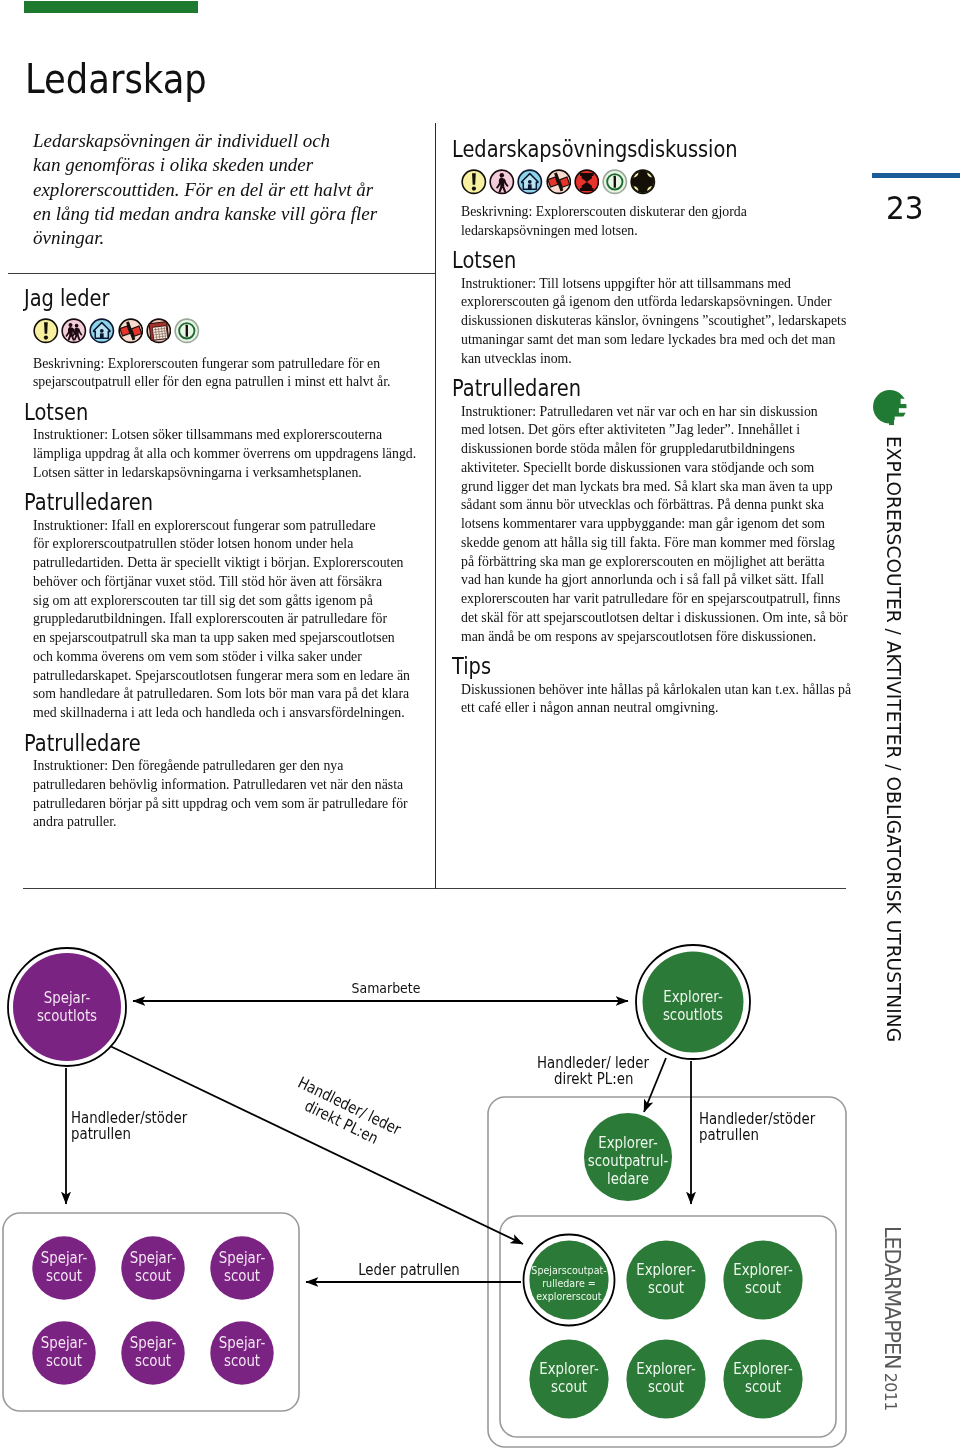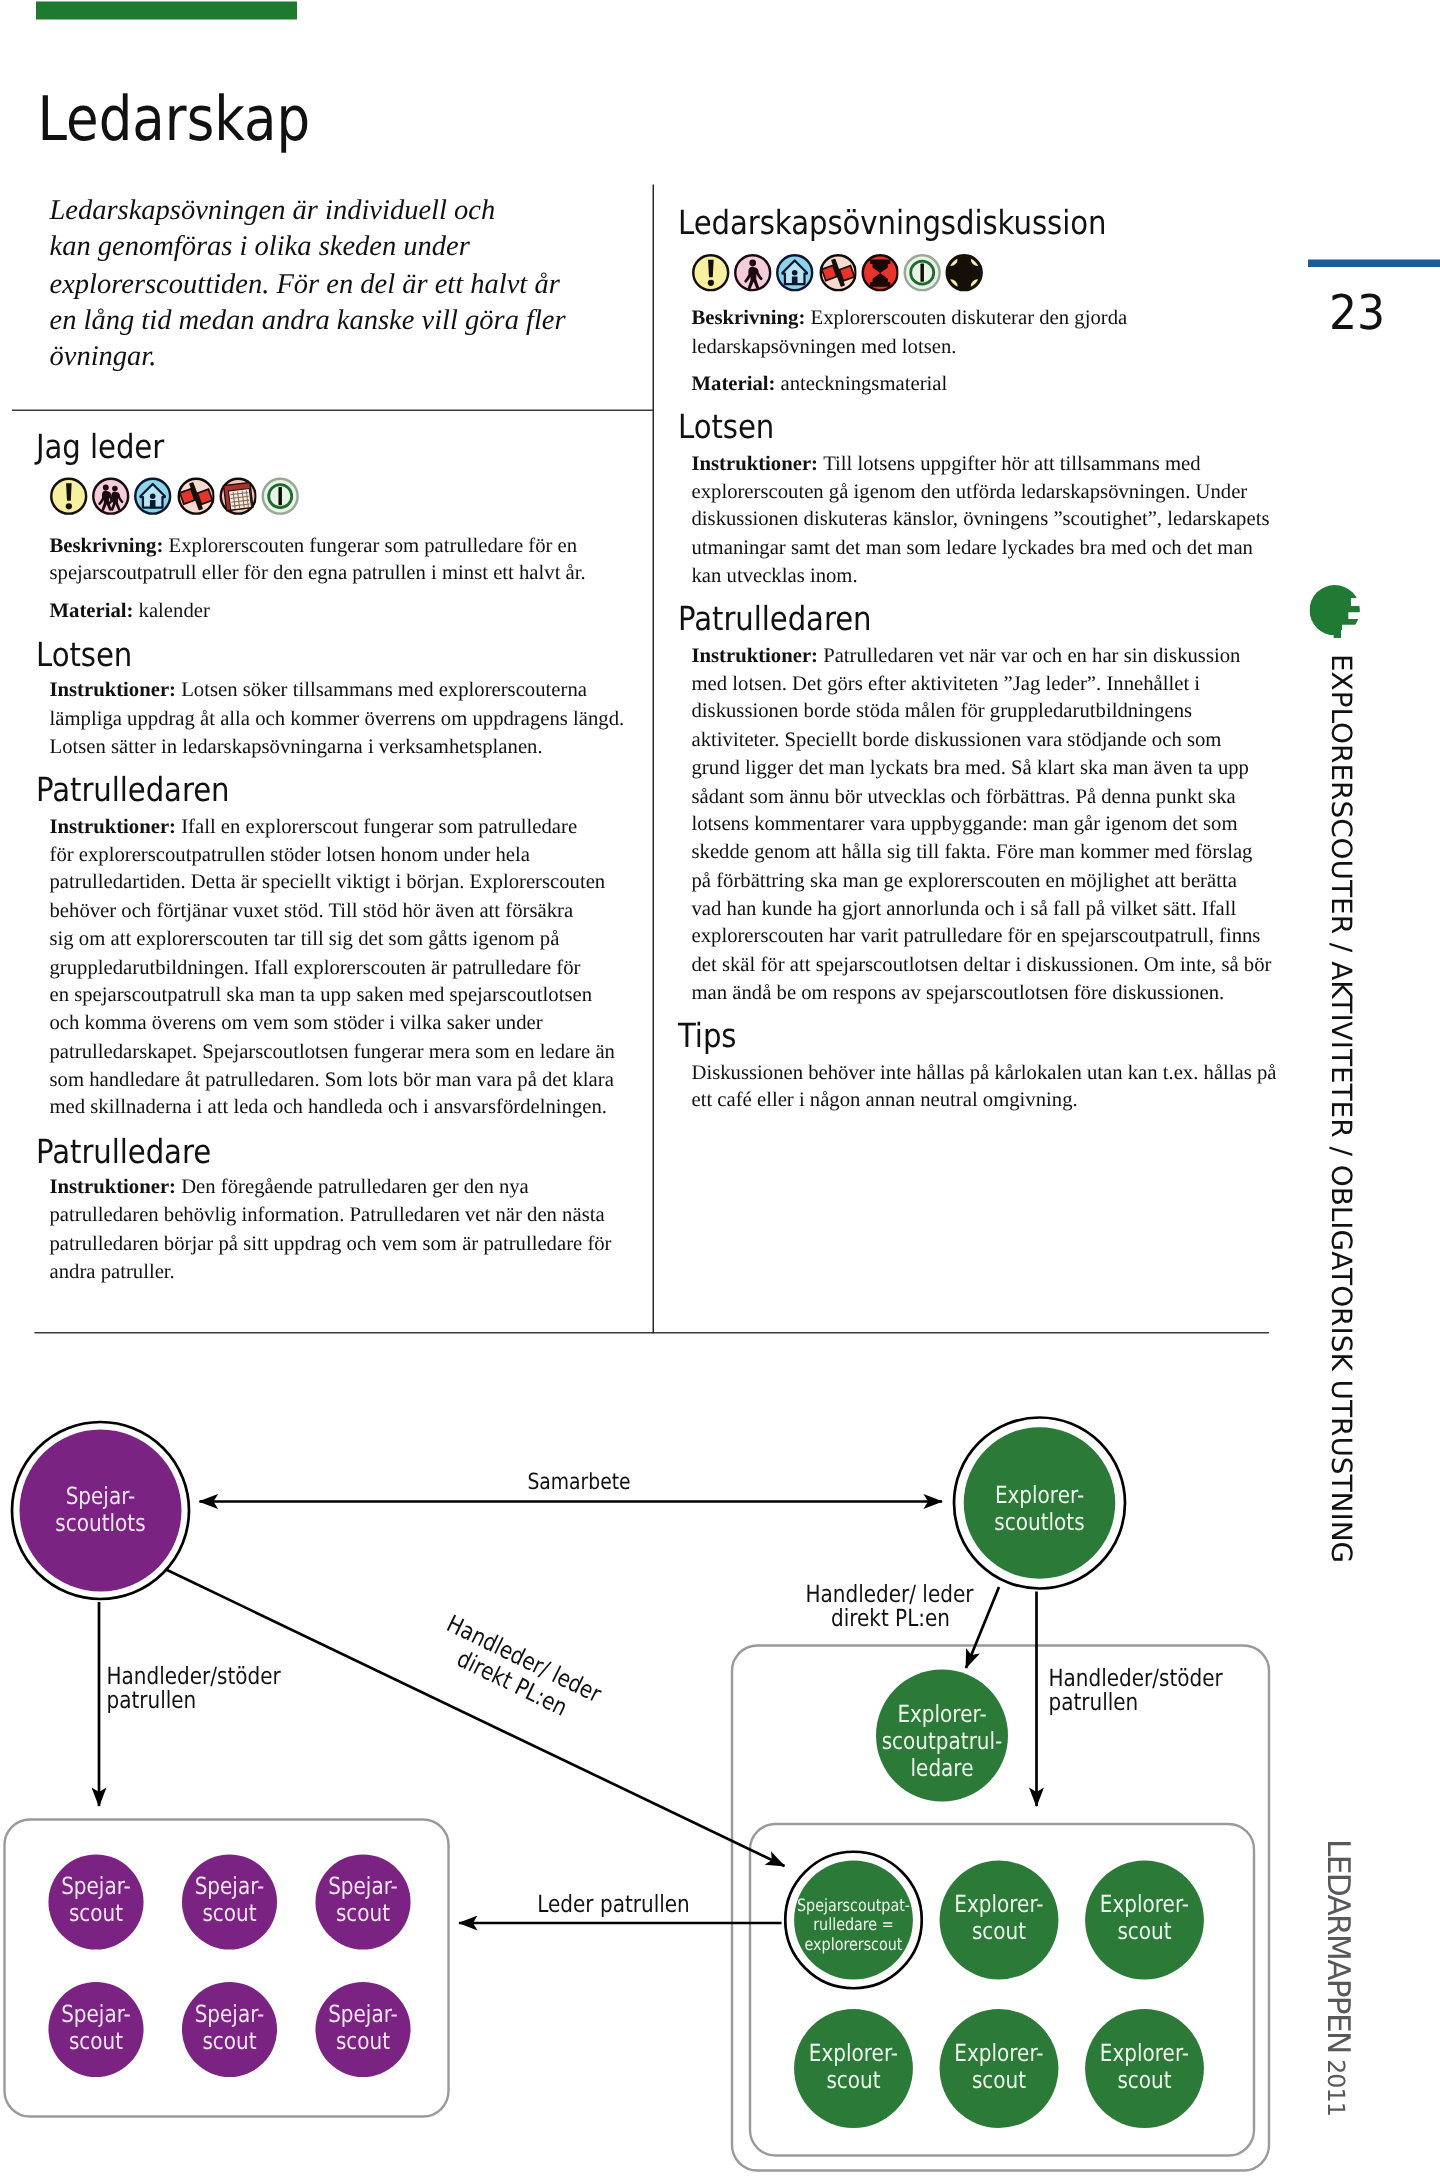--- a/index.html
+++ b/index.html
@@ -33,21 +33,21 @@
   .h2{font-family:"DejaVu Sans",sans-serif;font-size:22.1px;line-height:22px;
       font-weight:400;color:#111;white-space:nowrap;letter-spacing:-.05px;
       transform:scaleX(.88);transform-origin:left top;}
   .h2.sec{margin-top:8.7px;margin-bottom:3.5px;}
   .intro{font-family:"Liberation Serif",serif;font-size:19px;line-height:24.3px;color:#111;font-style:italic;}
   .body{font-family:"Liberation Serif",serif;font-size:13.8px;line-height:18.75px;color:#111;
         text-align:left;margin-top:1.5px;}
   .body+.body{margin-top:6.4px;}
   .indent{margin-left:9px;width:400px;white-space:nowrap;}
   #colR .indent{width:400px;}
-  .lbl{font-weight:700;}
+  .lbl{font-weight:400;}
 
   
   .iconrow{display:flex;gap:2.6px;margin-top:9px;margin-left:9px;margin-bottom:11px;}
   .iconrow svg{display:block;}
 
   
   #pnum-line{position:absolute;left:872px;top:173px;width:88px;height:5.4px;background:#1a5d99;}
   #pnum{position:absolute;left:886px;top:192px;font-size:32px;line-height:32px;color:#111;
         transform:scaleX(.92);transform-origin:left top;}
 
@@ -129,21 +129,20 @@
           </g>
         </svg>
         <svg width="25.6" height="25.6" viewBox="0 0 110 110">
           <circle cx="55" cy="55" r="50" fill="#e8f4e6" stroke="#9aa89a" stroke-width="7"></circle>
           <circle cx="55" cy="55" r="33" fill="none" stroke="#1e6b30" stroke-width="8"></circle>
           <rect x="50" y="29" width="10" height="52" rx="2" fill="#100c06"></rect>
         </svg>
       </div>
     <div class="txtwrap">
       <div class="body indent"><span class="lbl">Beskrivning: </span>Explorerscouten fungerar som patrulledare för en<br>spejarscoutpatrull eller för den egna patrullen i minst ett halvt år.</div>
-      <div class="body indent"><span class="lbl">Material: </span>kalender</div>
       <div class="h2 sec">Lotsen</div>
       <div class="body indent"><span class="lbl">Instruktioner: </span>Lotsen söker tillsammans med explorerscouterna<br>lämpliga uppdrag åt alla och kommer överrens om uppdragens längd.<br>Lotsen sätter in ledarskapsövningarna i verksamhetsplanen.</div>
       <div class="h2 sec">Patrulledaren</div>
       <div class="body indent"><span class="lbl">Instruktioner: </span>Ifall en explorerscout fungerar som patrulledare<br>för explorerscoutpatrullen stöder lotsen honom under hela<br>patrulledartiden. Detta är speciellt viktigt i början. Explorerscouten<br>behöver och förtjänar vuxet stöd. Till stöd hör även att försäkra<br>sig om att explorerscouten tar till sig det som gåtts igenom på<br>gruppledarutbildningen. Ifall explorerscouten är patrulledare för<br>en spejarscoutpatrull ska man ta upp saken med spejarscoutlotsen<br>och komma överens om vem som stöder i vilka saker under<br>patrulledarskapet. Spejarscoutlotsen fungerar mera som en ledare än<br>som handledare åt patrulledaren. Som lots bör man vara på det klara<br>med skillnaderna i att leda och handleda och i ansvarsfördelningen.</div>
       <div class="h2 sec">Patrulledare</div>
       <div class="body indent"><span class="lbl">Instruktioner: </span>Den föregående patrulledaren ger den nya<br>patrulledaren behövlig information. Patrulledaren vet när den nästa<br>patrulledaren börjar på sitt uppdrag och vem som är patrulledare för<br>andra patruller.</div>
     </div>
   </div>
 
   <div class="col" id="colR">
@@ -185,21 +184,20 @@
           <rect x="50" y="29" width="10" height="52" rx="2" fill="#100c06"></rect>
         </svg>
         <svg width="25.6" height="25.6" viewBox="0 0 110 110">
           <circle cx="55" cy="55" r="50" fill="#f5f0a8" stroke="#141008" stroke-width="7"></circle>
           <path d="M55 7 a48 48 0 0 0 -48 48 a48 48 0 0 0 48 48 a48 48 0 0 0 48-48 a48 48 0 0 0-48-48 z M36 15 a20 20 0 0 1-21 21 a42 42 0 0 1 21-21 z M74 15 a42 42 0 0 1 21 21 a20 20 0 0 1-21-21 z M15 74 a20 20 0 0 1 21 21 a42 42 0 0 1-21-21 z M95 74 a42 42 0 0 1-21 21 a20 20 0 0 1 21-21 z" fill="#141008"></path>
           <text x="55" y="72" font-family="'DejaVu Sans',sans-serif" font-size="46" font-weight="700" text-anchor="middle" fill="#141008">90</text>
         </svg>
       </div>
     <div class="txtwrap">
       <div class="body indent"><span class="lbl">Beskrivning: </span>Explorerscouten diskuterar den gjorda<br>ledarskapsövningen med lotsen.</div>
-      <div class="body indent"><span class="lbl">Material: </span>anteckningsmaterial</div>
       <div class="h2 sec">Lotsen</div>
       <div class="body indent"><span class="lbl">Instruktioner: </span>Till lotsens uppgifter hör att tillsammans med<br>explorerscouten gå igenom den utförda ledarskapsövningen. Under<br>diskussionen diskuteras känslor, övningens ”scoutighet”, ledarskapets<br>utmaningar samt det man som ledare lyckades bra med och det man<br>kan utvecklas inom.</div>
       <div class="h2 sec">Patrulledaren</div>
       <div class="body indent"><span class="lbl">Instruktioner: </span>Patrulledaren vet när var och en har sin diskussion<br>med lotsen. Det görs efter aktiviteten ”Jag leder”. Innehållet i<br>diskussionen borde stöda målen för gruppledarutbildningens<br>aktiviteter. Speciellt borde diskussionen vara stödjande och som<br>grund ligger det man lyckats bra med. Så klart ska man även ta upp<br>sådant som ännu bör utvecklas och förbättras. På denna punkt ska<br>lotsens kommentarer vara uppbyggande: man går igenom det som<br>skedde genom att hålla sig till fakta. Före man kommer med förslag<br>på förbättring ska man ge explorerscouten en möjlighet att berätta<br>vad han kunde ha gjort annorlunda och i så fall på vilket sätt. Ifall<br>explorerscouten har varit patrulledare för en spejarscoutpatrull, finns<br>det skäl för att spejarscoutlotsen deltar i diskussionen. Om inte, så bör<br>man ändå be om respons av spejarscoutlotsen före diskussionen.</div>
       <div class="h2 sec">Tips</div>
       <div class="body indent">Diskussionen behöver inte hållas på kårlokalen utan kan t.ex. hållas på<br>ett café eller i någon annan neutral omgivning.</div>
     </div>
   </div>
 
   <svg id="sidelogo" viewBox="0 0 100 103">

